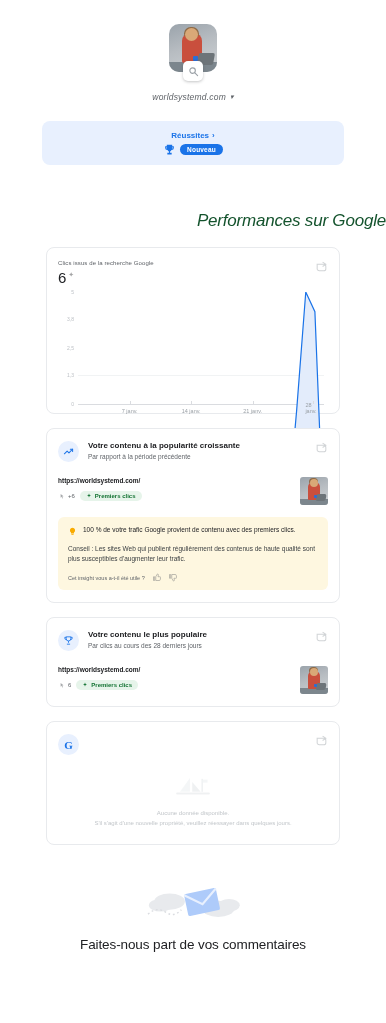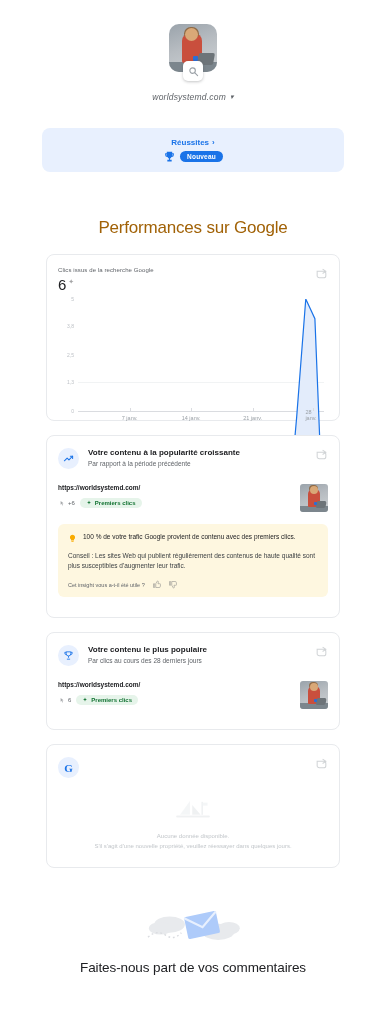--- a/index.html
+++ b/index.html
@@ -52,38 +52,39 @@
   }
   .avatar-badge svg { width: 11px; height: 11px; }
   .profile-name {
     margin-top: 20px; font-size: 8.5px; color: #5f6368; letter-spacing: .2px;
     display: flex; align-items: center; gap: 4px;
   }
   .caret { font-size: 7px; color: #5f6368; }
 
   
   .ach-banner {
-    margin: 26px 42px 0 42px; height: 44px; background: #e8f0fe; border-radius: 8px;
+    margin: 19px 42px 0 42px; height: 44px; background: #e8f0fe; border-radius: 8px;
     display: flex; flex-direction: column; align-items: center; justify-content: center; gap: 3px;
   }
   .ach-link {
     font-size: 8px; color: #1a73e8; font-weight: bold;
     display: flex; align-items: center; gap: 3px;
   }
   .ach-row { display: flex; align-items: center; gap: 4px; }
   .trophy { width: 13px; height: 13px; display: block; }
   .ach-chip {
     background: #1a73e8; color: #fff; font-size: 6.5px; font-weight: bold;
     border-radius: 9px; padding: 2px 7px; letter-spacing: .2px;
   }
 
   
   .sec-title {
-    text-align: center; font-size: 17px; font-weight: normal; color: #a16207;
+    text-align: right; font-size: 17px; font-weight: normal; color: #14532d;
     letter-spacing: -.2px;
+    font-style: italic;
   }
   .sec-sub { text-align: center; font-size: 7.5px; color: #5f6368; margin-top: 6px; }
 
   
   .card {
     margin: 0 46px; background: #fff; border: 1px solid #e8eaed; border-radius: 8px;
     position: relative;
   }
   .share-icon { position: absolute; right: 11px; top: 12px; width: 13px; height: 13px; opacity: .45; }
 
@@ -103,21 +104,21 @@
   .gridline { position: absolute; left: 20px; right: 4px; height: 1px; background: #f1f3f4; }
   .gridline.axis { background: #dadce0; }
   .xtick {
     position: absolute; bottom: -10px; font-size: 5.5px; color: #9aa0a6;
     transform: translateX(-50%);
   }
   .xtickmark { position: absolute; width: 1px; height: 3px; background: #dadce0; bottom: 0; }
   .svg-plot { position: absolute; left: 20px; top: 0; right: 4px; bottom: 0; }
 
   
-  .insight-card { margin-top: 14px; padding: 12px 11px 20px 11px; }
+  .insight-card { margin-top: 14px; padding: 12px 11px 12px 11px; }
   .ins-head { display: flex; gap: 9px; align-items: flex-start; padding-right: 20px; }
   .ins-circle {
     width: 21px; height: 21px; border-radius: 50%; background: #e8f0fe;
     display: flex; align-items: center; justify-content: center; flex: 0 0 auto;
   }
   .ins-circle svg { width: 11px; height: 11px; }
   .ins-title { font-size: 8px; font-weight: bold; color: #202124; }
   .ins-sub { font-size: 6.5px; color: #5f6368; margin-top: 3px; }
   .ins-body { margin-top: 15px; display: flex; justify-content: space-between; align-items: flex-start; }
   .ins-url { font-size: 6.5px; color: #202124; font-weight: bold; }

